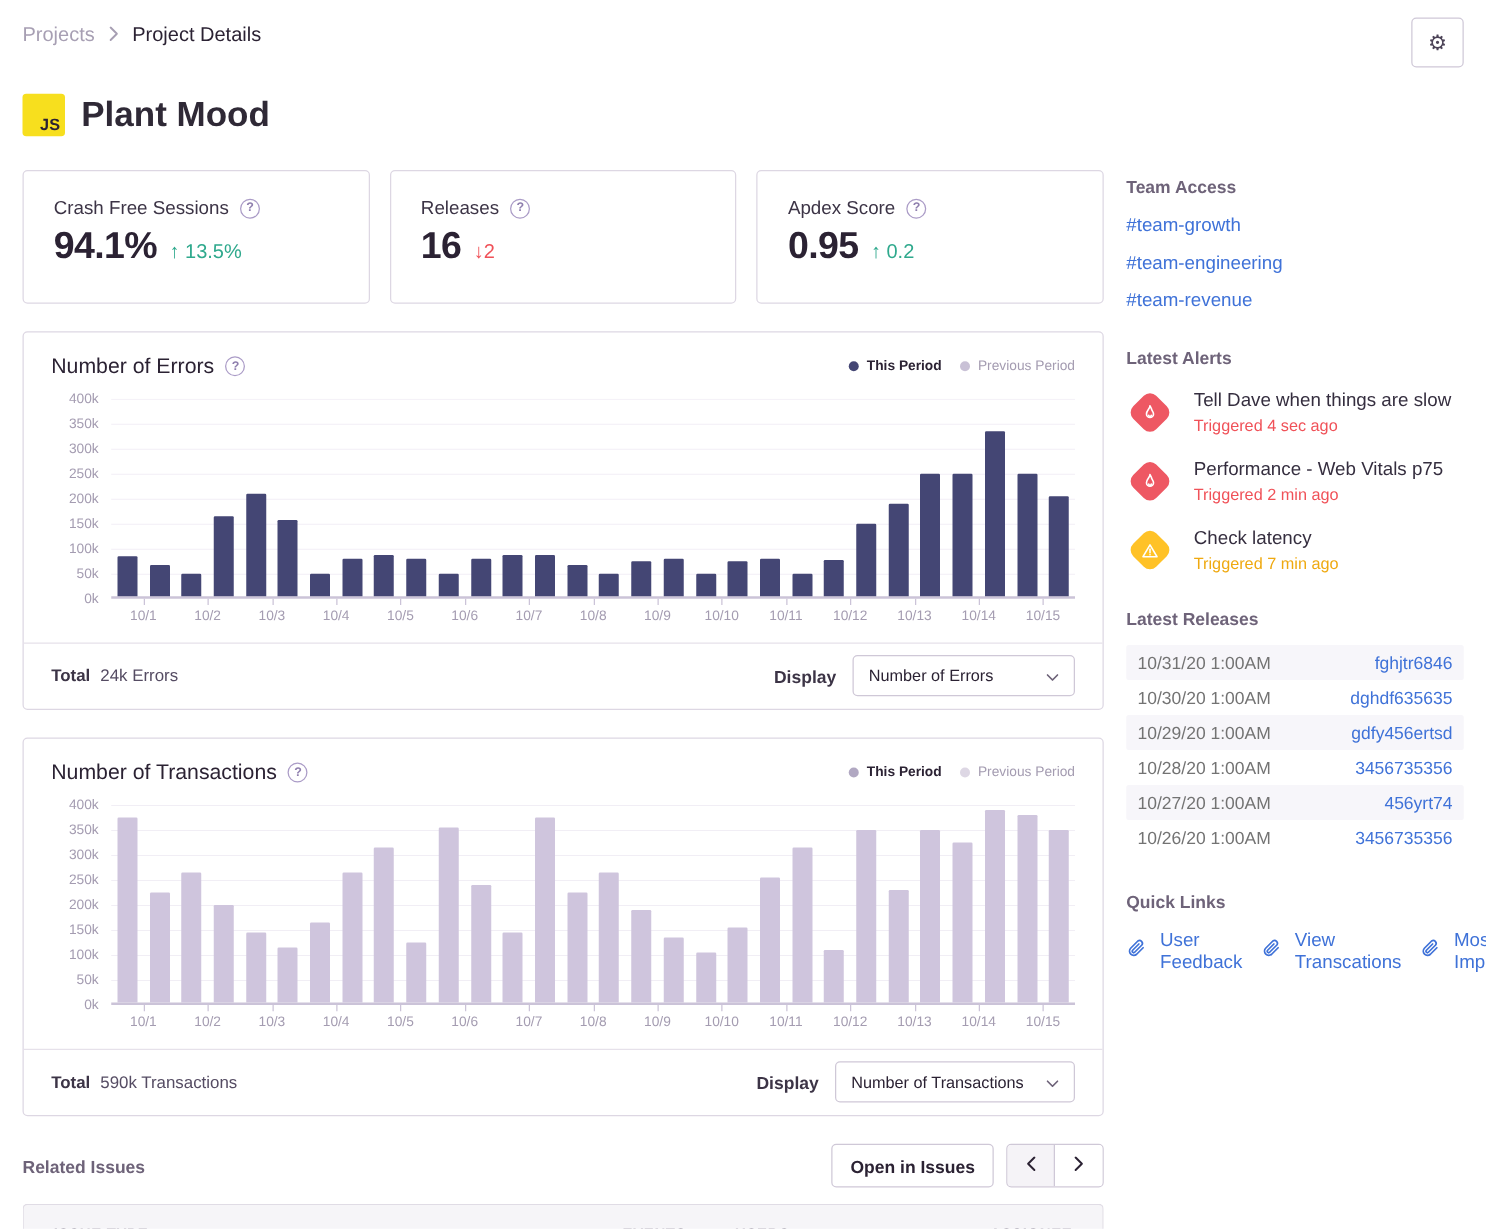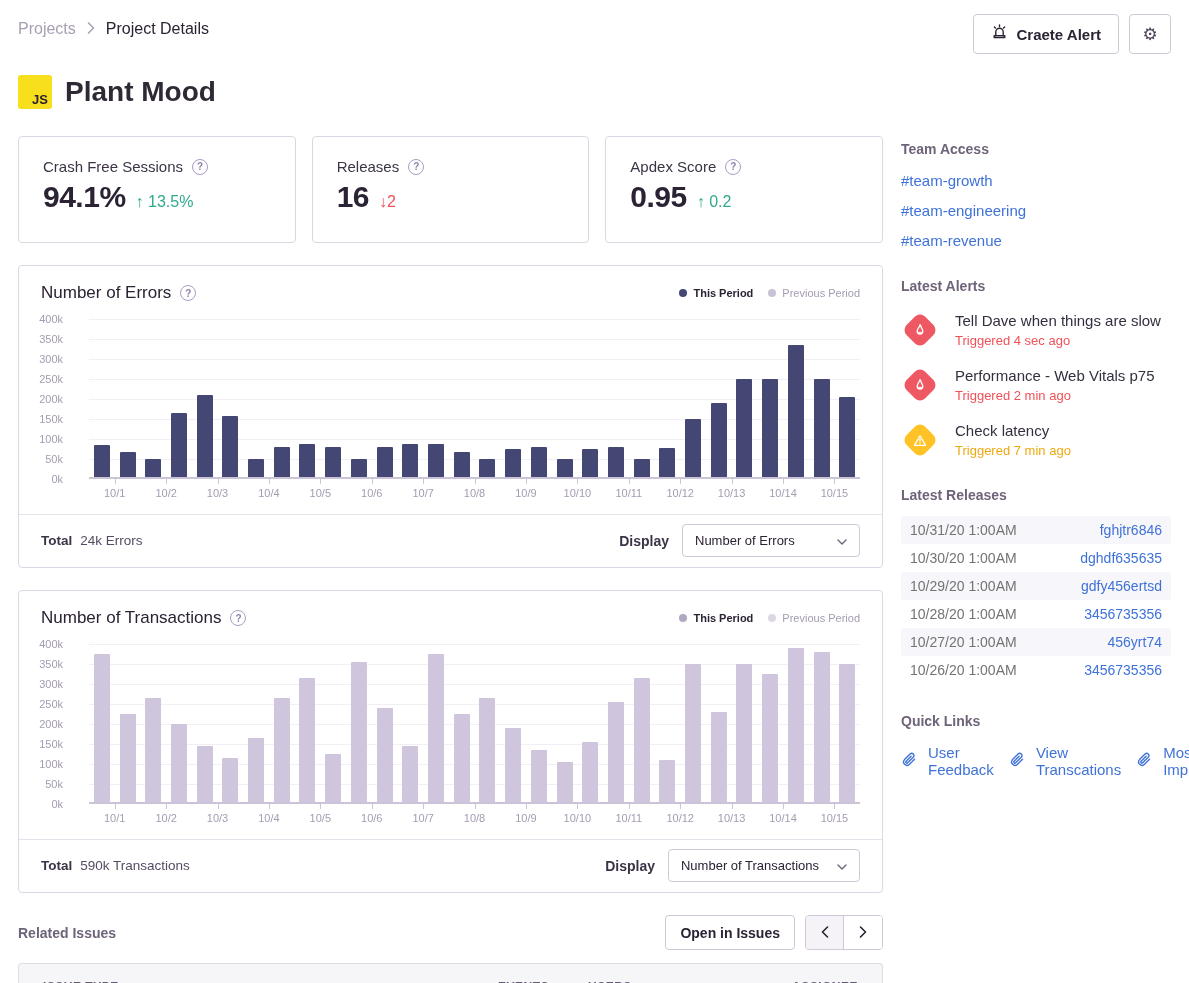--- a/index.html
+++ b/index.html
@@ -57,21 +57,21 @@
   .chart-head { display:flex; align-items:center; justify-content:space-between; padding:17px 22px 4px; }
   .chart-title { display:flex; align-items:center; gap:9px; font-size:17px; font-weight:500; color:#2b2233; }
   .chart-legend { display:flex; gap:15px; }
   .legend-item { display:flex; align-items:center; gap:6px; cursor:pointer; }
   .legend-dot { width:8px; height:8px; border-radius:50%; }
   .legend-label { font-size:11px; color:#2b2233; font-weight:700; }
   .legend-item:last-child .legend-label { color:#a49cb1; font-weight:400; }
 
   .chart-body { display:flex; padding:12px 22px 0; }
   .y-axis { position:relative; width:38px; height:160px; flex:none; margin-right:10px; }
-  .y-tick { position:absolute; right:16px; transform:translateY(-50%); font-size:11px; color:#a49cb1; white-space:nowrap; }
+  .y-tick { position:absolute; right:0; transform:translateY(-50%); font-size:11px; color:#a49cb1; white-space:nowrap; }
   .plot-col { flex:1; min-width:0; }
   .plot-area {
     position:relative; height:160px; display:flex; align-items:flex-end;
     border-bottom:2px solid #cbc3d8;
     background-image:linear-gradient(to bottom,#f1eef5 1px,transparent 1px);
     background-size:100% 20px;
   }
   .bar-group { flex:1; display:flex; justify-content:space-around; align-items:flex-end; }
   .bar { width:16px; border-radius:1px 1px 0 0; cursor:pointer; }
   .x-axis { display:flex; }
@@ -138,30 +138,20 @@
 
   <div class="topbar">
     <div class="breadcrumb">
       <span class="crumb-parent">Projects</span>
       <span><svg width="8" height="12" viewBox="0 0 8 12" fill="none" stroke="#a79fb3" stroke-width="1.5" stroke-linecap="round" stroke-linejoin="round">
             <path d="M1.5 1l5 5-5 5"></path>
           </svg></span>
       <span class="crumb-current">Project Details</span>
     </div>
     <div class="top-actions">
-      <button class="btn">
-        <span><svg width="17" height="17" viewBox="0 0 16 16" fill="none" stroke="#2b2233" stroke-width="1.3" stroke-linecap="round" stroke-linejoin="round">
-              <path d="M4.5 11V7.5a3.5 3.5 0 0 1 7 0V11"></path>
-              <path d="M3 11h10v1.8H3Z"></path>
-              <path d="M8 1v1.3"></path>
-              <path d="M3.2 2.9l.9.9"></path>
-              <path d="M12.8 2.9l-.9.9"></path>
-            </svg></span>
-        <span>Craete Alert</span>
-      </button>
       <button class="btn icon-btn">
         <span class="gear-glyph">⚙</span>
       </button>
     </div>
   </div>
 
   <div class="title-row">
     <span class="platform-badge">JS</span>
     <span class="page-title">Plant Mood</span>
   </div>

